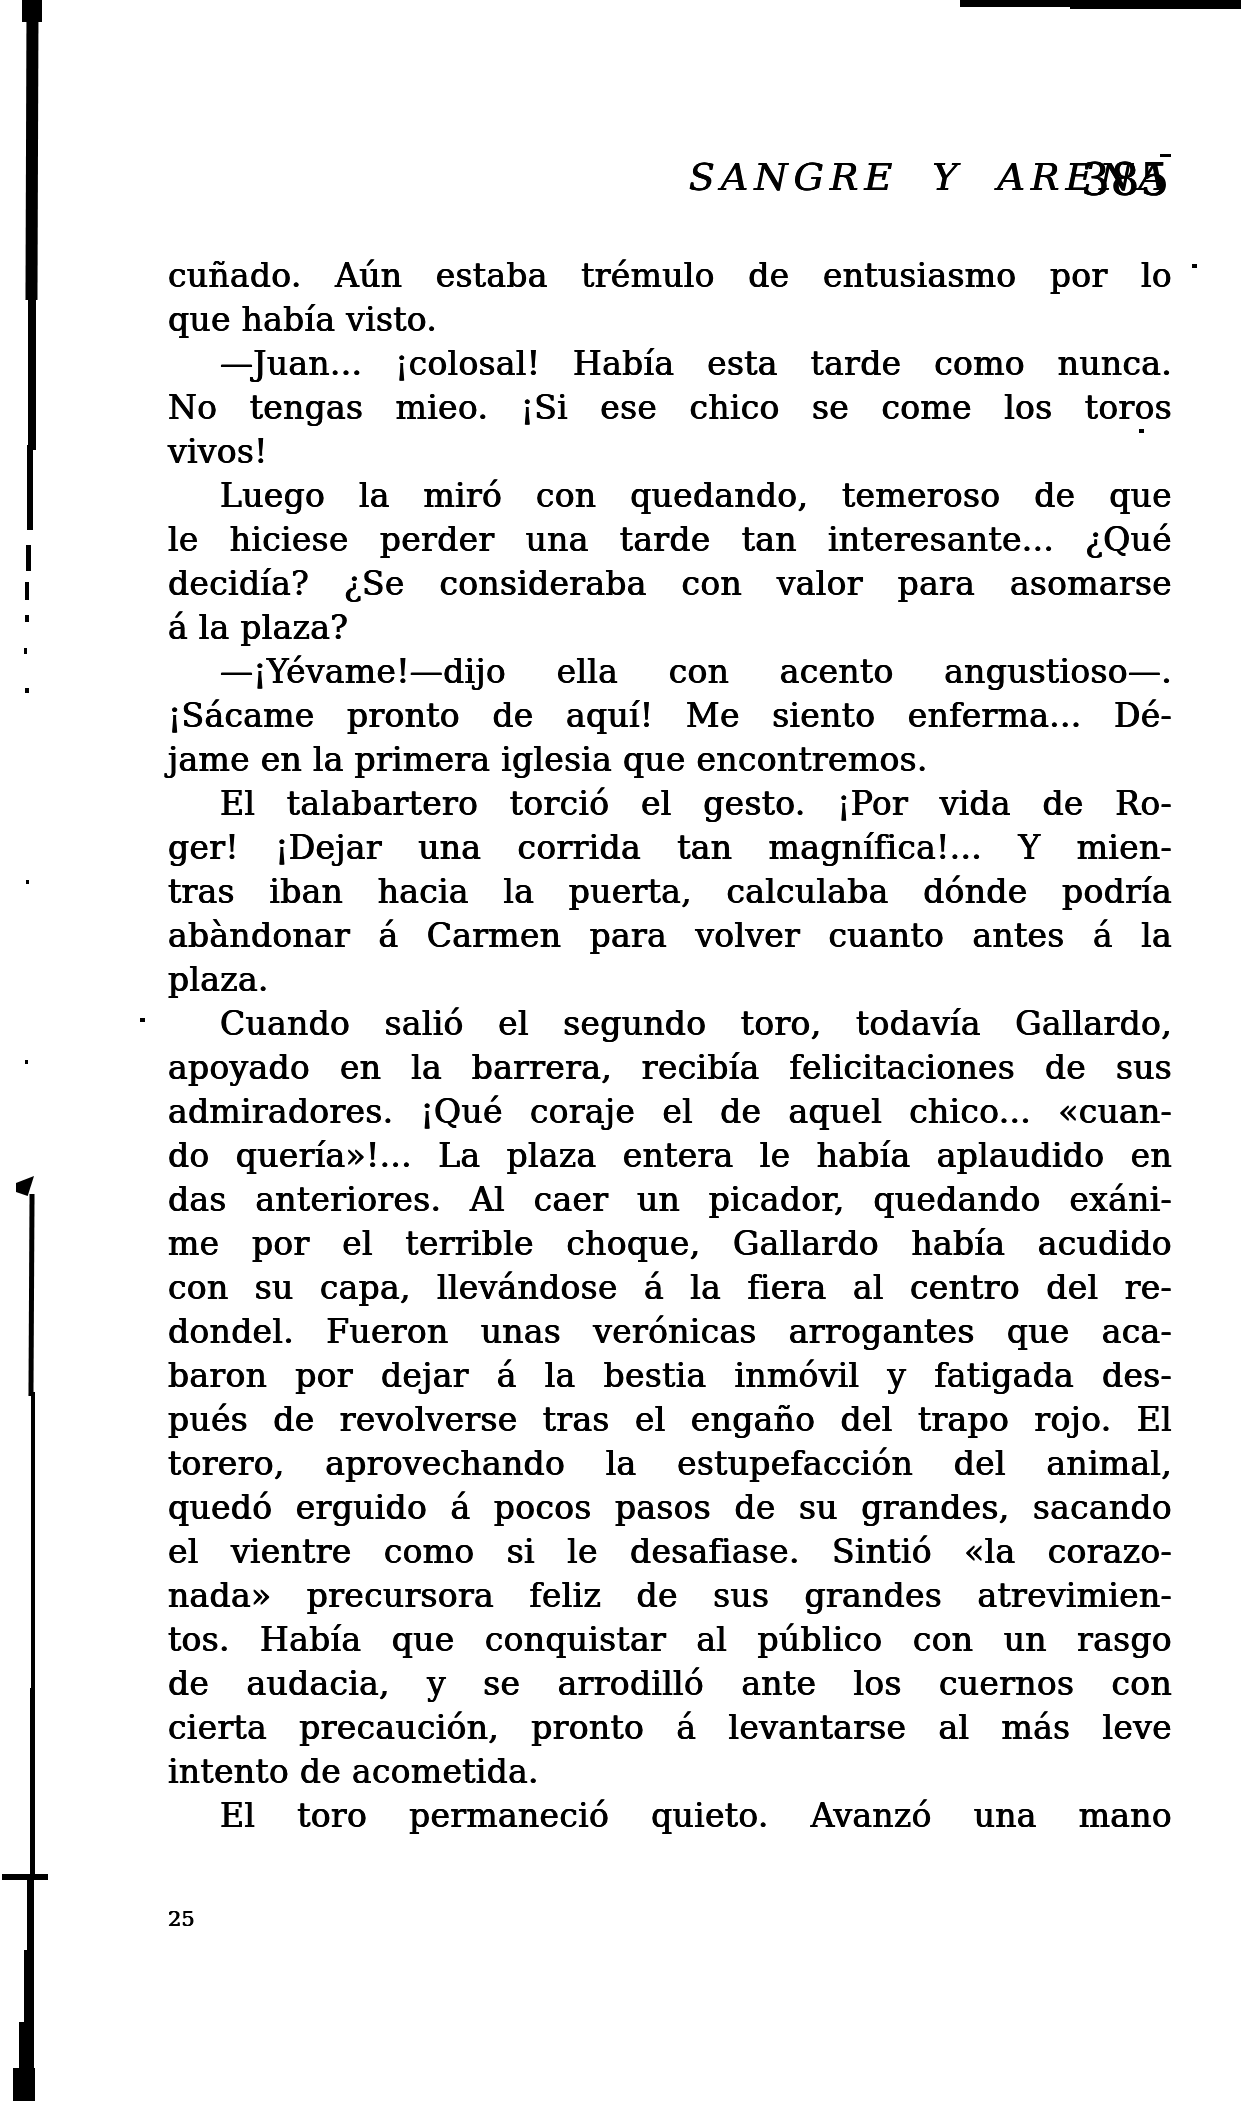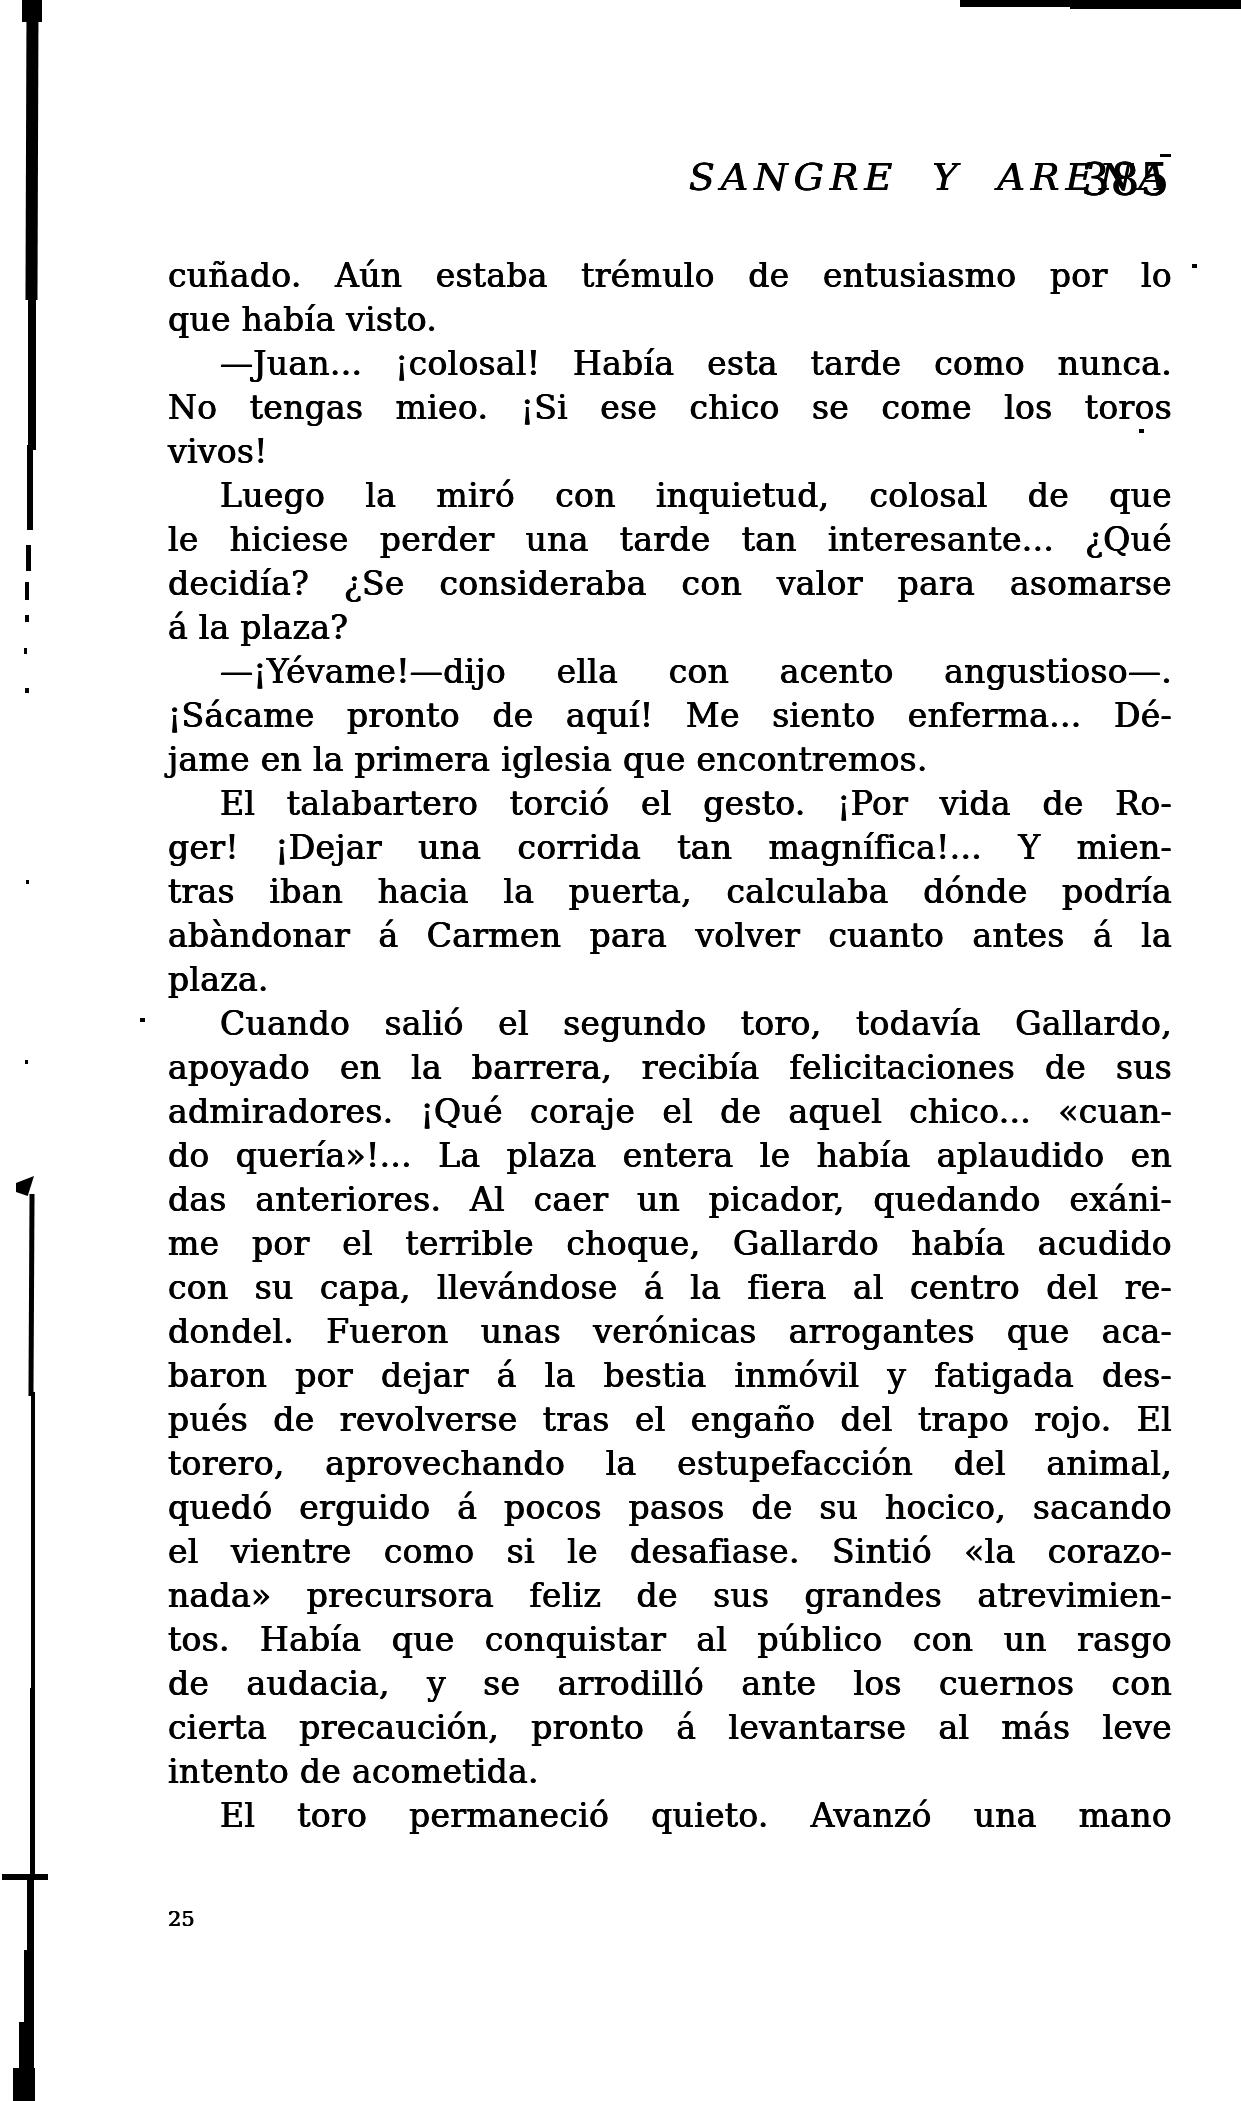--- a/index.html
+++ b/index.html
@@ -69,21 +69,21 @@
     <span class="title">SANGRE Y ARENA</span>
     <span class="folio">385</span>
   </div>
 
   <div class="bodytext" id="body-text">
       <div class="line">cuñado. Aún estaba trémulo de entusiasmo por lo</div>
       <div class="line last">que había visto.</div>
       <div class="line indent">—Juan... ¡colosal! Había esta tarde como nunca.</div>
       <div class="line">No tengas mieo. ¡Si ese chico se come los toros</div>
       <div class="line last">vivos!</div>
-      <div class="line indent">Luego la miró con inquietud, colosal de que</div>
+      <div class="line indent">Luego la miró con quedando, temeroso de que</div>
       <div class="line">le hiciese perder una tarde tan interesante... ¿Qué</div>
       <div class="line">decidía? ¿Se consideraba con valor para asomarse</div>
       <div class="line last">á la plaza?</div>
       <div class="line indent">—¡Yévame!—dijo ella con acento angustioso—.</div>
       <div class="line">¡Sácame pronto de aquí! Me siento enferma... Dé-</div>
       <div class="line last">jame en la primera iglesia que encontremos.</div>
       <div class="line indent">El talabartero torció el gesto. ¡Por vida de Ro-</div>
       <div class="line">ger! ¡Dejar una corrida tan magnífica!... Y mien-</div>
       <div class="line">tras iban hacia la puerta, calculaba dónde podría</div>
       <div class="line">abàndonar á Carmen para volver cuanto antes á la</div>
@@ -92,21 +92,21 @@
       <div class="line">apoyado en la barrera, recibía felicitaciones de sus</div>
       <div class="line">admiradores. ¡Qué coraje el de aquel chico... «cuan-</div>
       <div class="line">do quería»!... La plaza entera le había aplaudido en</div>
       <div class="line">das anteriores. Al caer un picador, quedando exáni-</div>
       <div class="line">me por el terrible choque, Gallardo había acudido</div>
       <div class="line">con su capa, llevándose á la fiera al centro del re-</div>
       <div class="line">dondel. Fueron unas verónicas arrogantes que aca-</div>
       <div class="line">baron por dejar á la bestia inmóvil y fatigada des-</div>
       <div class="line">pués de revolverse tras el engaño del trapo rojo. El</div>
       <div class="line">torero, aprovechando la estupefacción del animal,</div>
-      <div class="line">quedó erguido á pocos pasos de su hocico, sacando</div>
+      <div class="line">quedó erguido á pocos pasos de su grandes, sacando</div>
       <div class="line">el vientre como si le desafiase. Sintió «la corazo-</div>
       <div class="line">nada» precursora feliz de sus grandes atrevimien-</div>
       <div class="line">tos. Había que conquistar al público con un rasgo</div>
       <div class="line">de audacia, y se arrodilló ante los cuernos con</div>
       <div class="line">cierta precaución, pronto á levantarse al más leve</div>
       <div class="line last">intento de acometida.</div>
       <div class="line indent">El toro permaneció quieto. Avanzó una mano</div>
     </div>
 
   <div class="footer">25</div>

